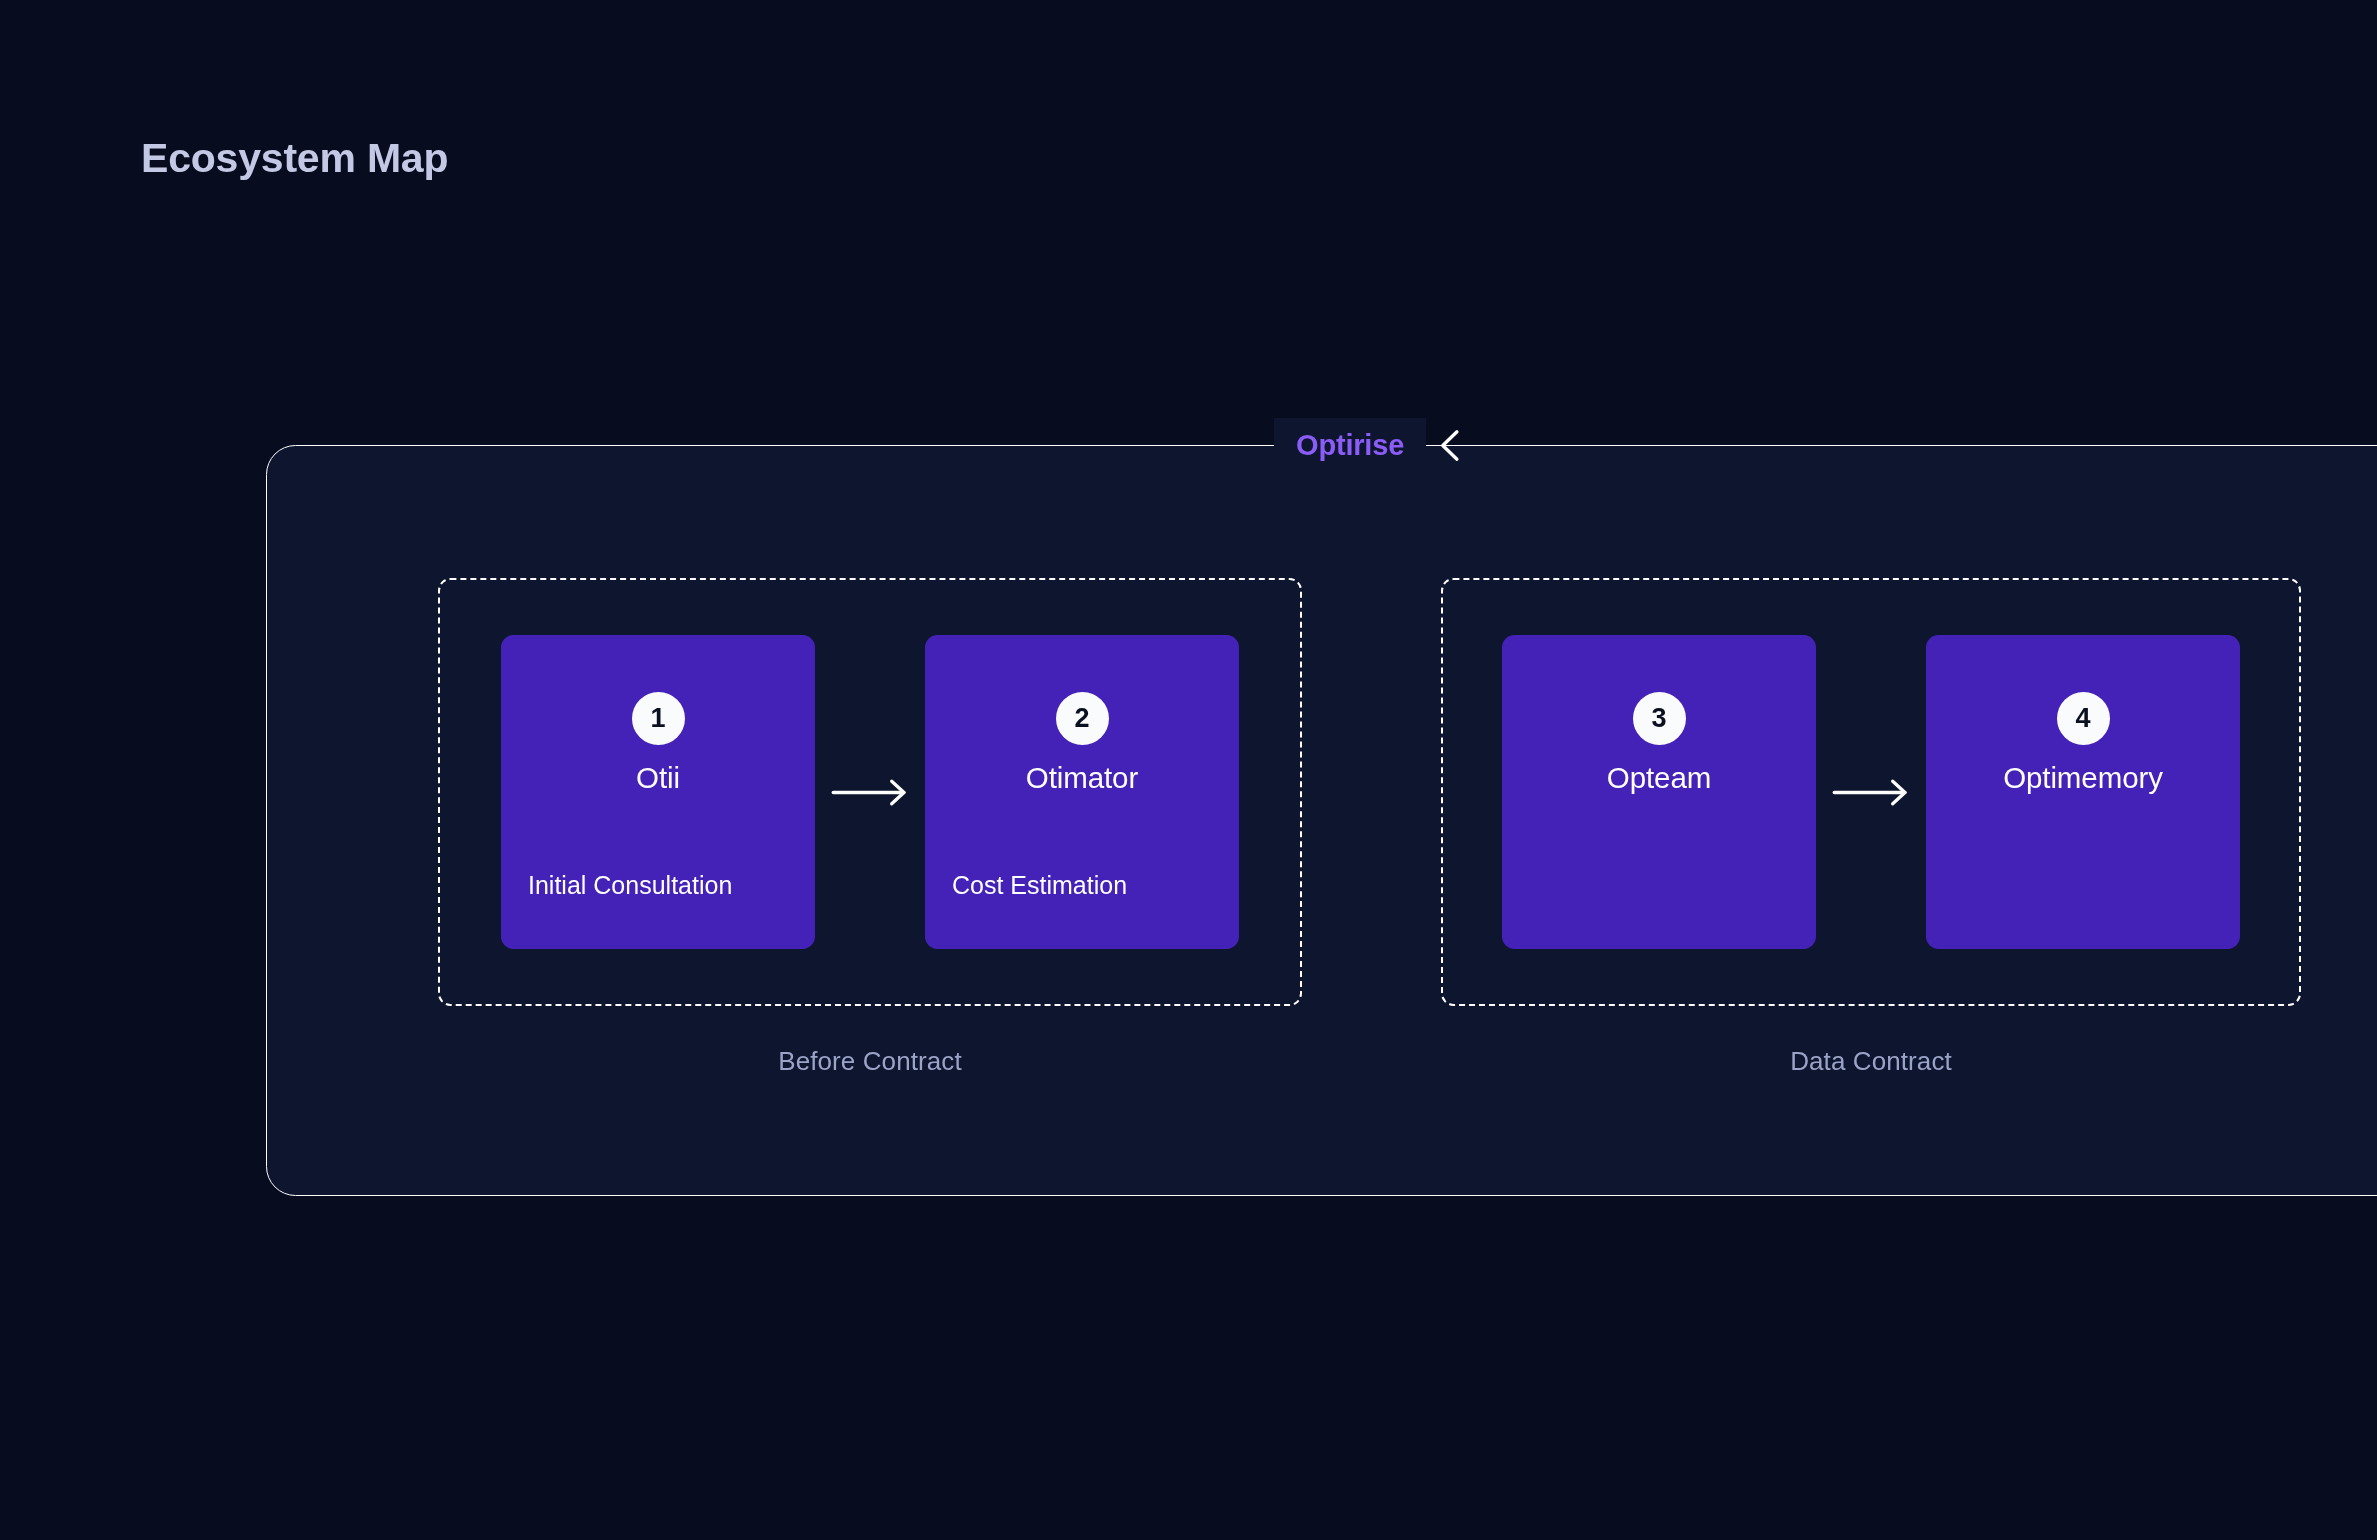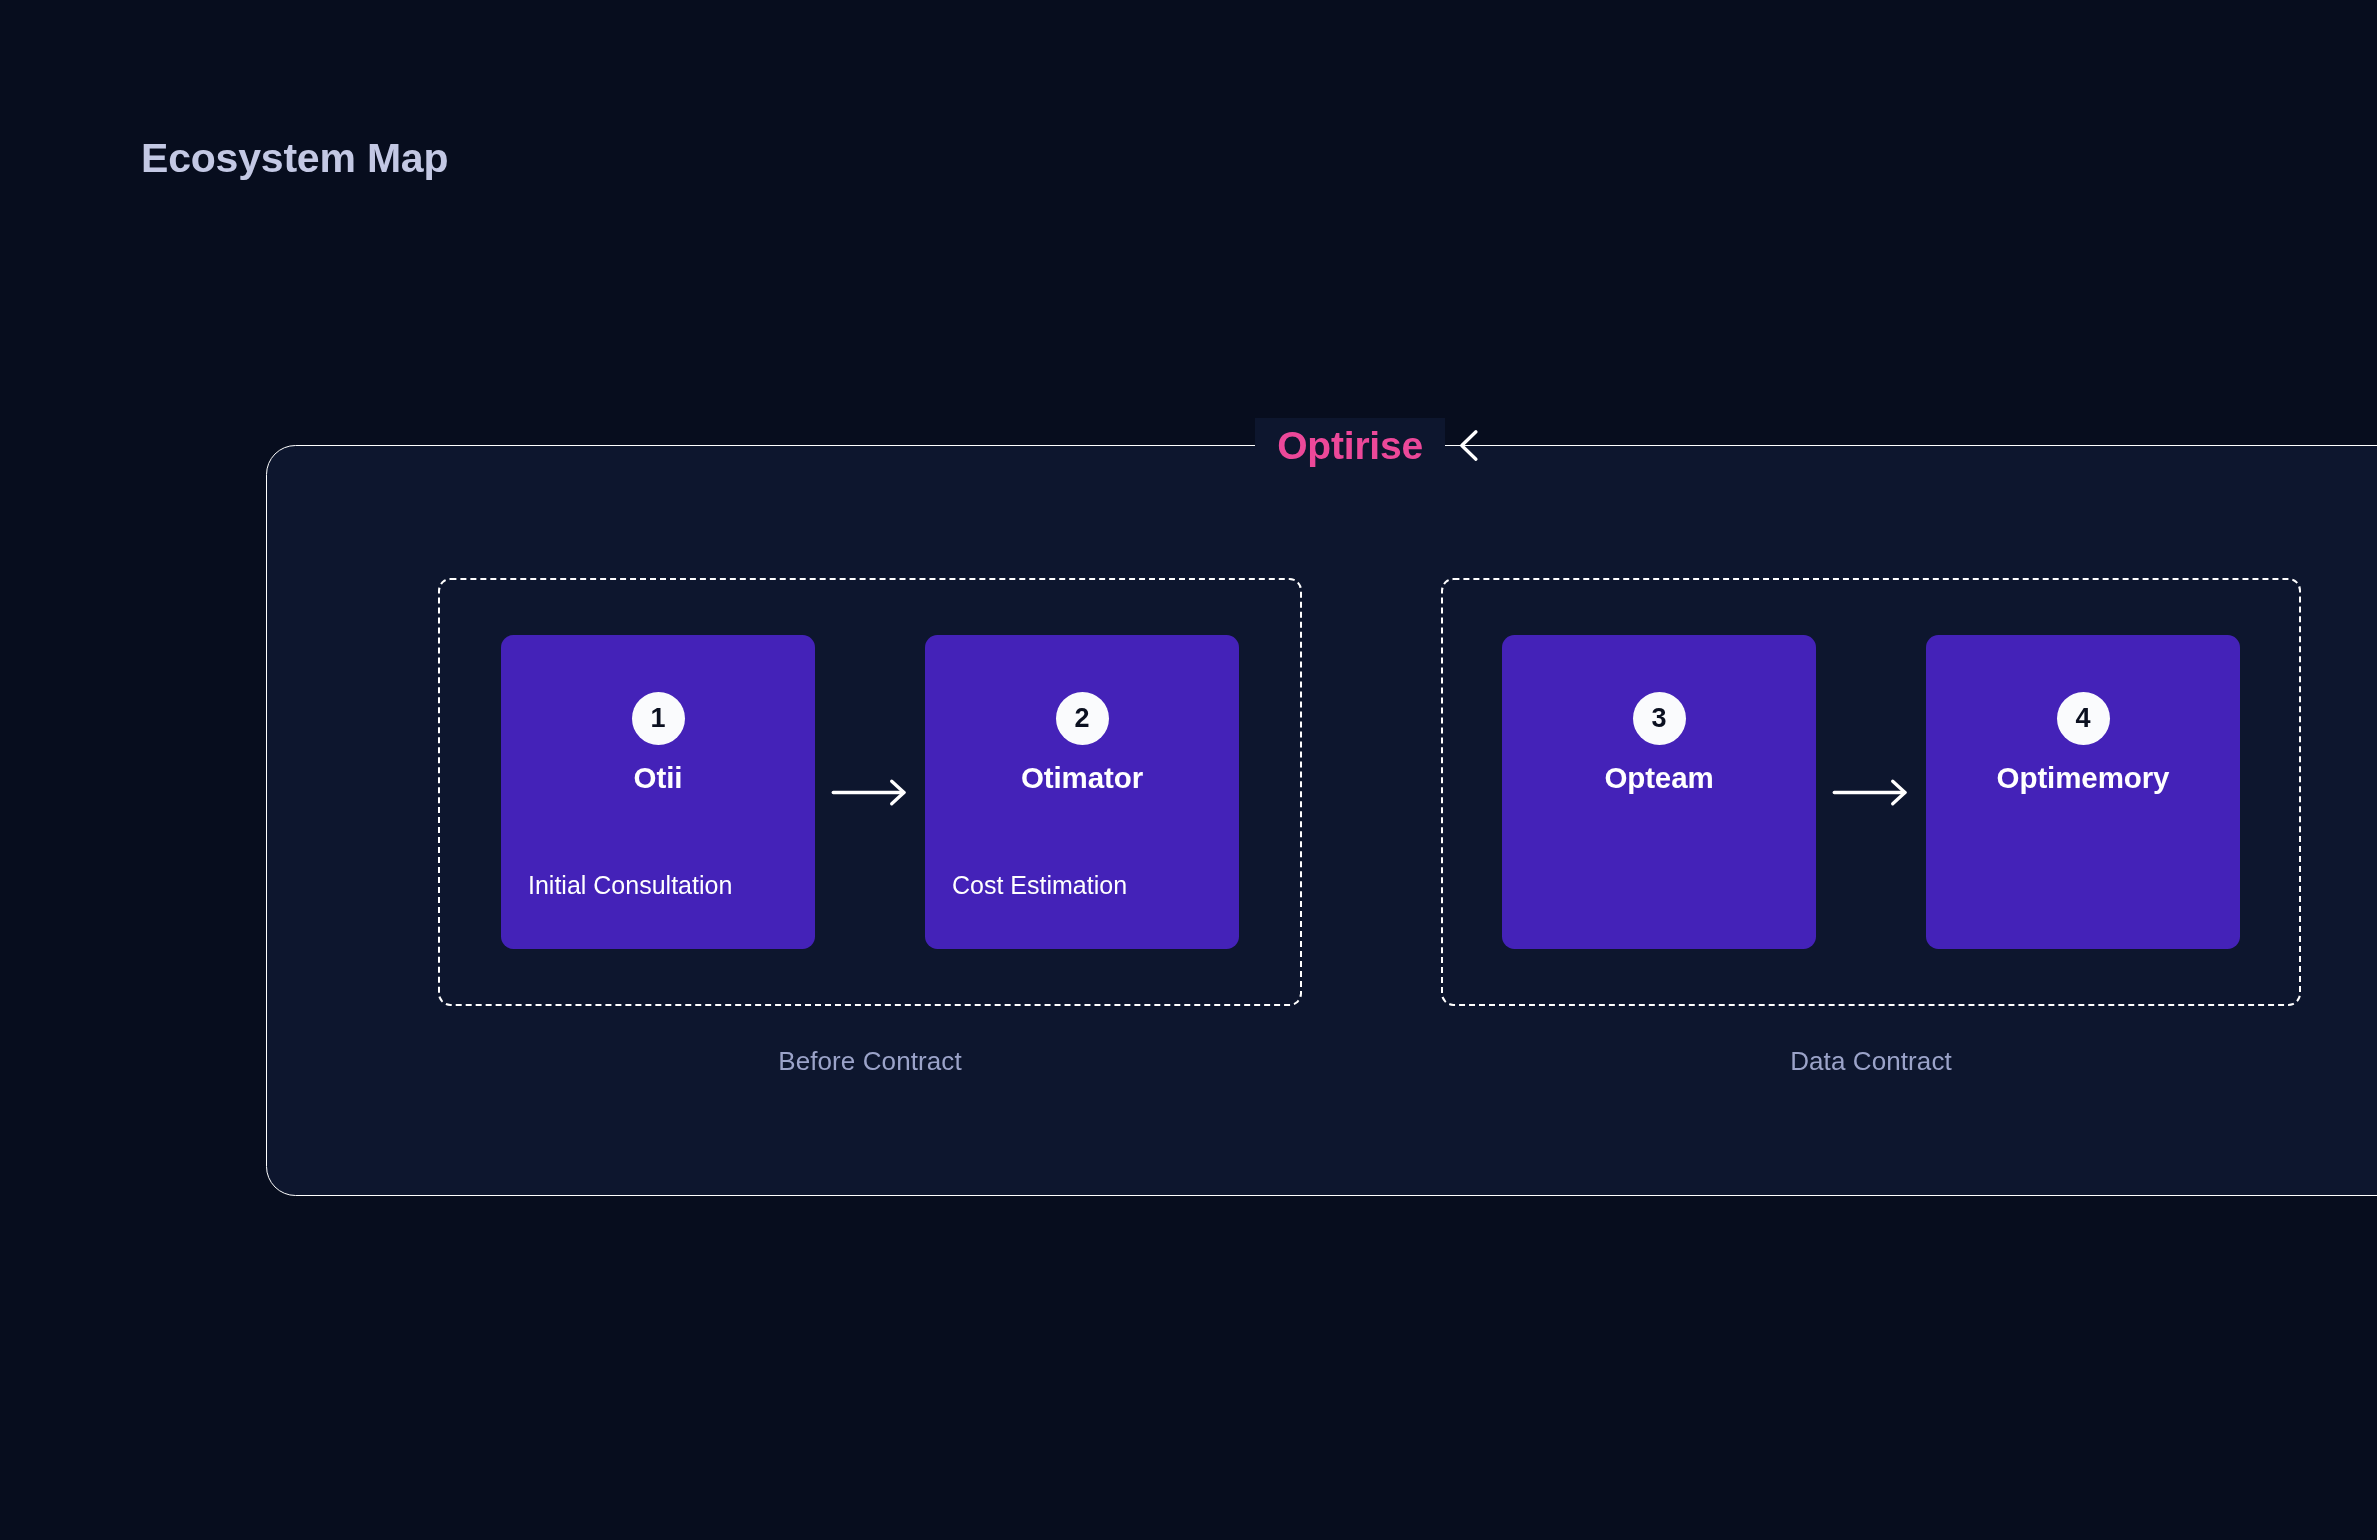--- a/index.html
+++ b/index.html
@@ -53,23 +53,23 @@
     display: flex;
     align-items: center;
     justify-content: center;
     gap: 16px;
     pointer-events: none;
   }
 
   .frame-label {
     background: #0d162e;
     padding: 0 22px;
-    font-size: 39px;
+    font-size: 29px;
     font-weight: 700;
-    color: #ec4899;
+    color: #8b5cf6;
     line-height: 55px;
     white-space: nowrap;
     letter-spacing: -0.2px;
   }
 
   .frame-label-arrow {
     width: 27.6px;
     height: 35px;
     display: block;
     margin-left: -4.8px;
@@ -141,21 +141,21 @@
     display: flex;
     align-items: center;
     justify-content: center;
     margin-top: 30px;
     flex: none;
   }
 
   .step-name {
     margin-top: 16px;
     font-size: 29.5px;
-    font-weight: 700;
+    font-weight: 400;
     color: #ffffff;
     text-align: center;
     white-space: nowrap;
     letter-spacing: -0.1px;
   }
 
   .step-desc {
     margin-top: auto;
     width: 100%;
     font-size: 25px;

